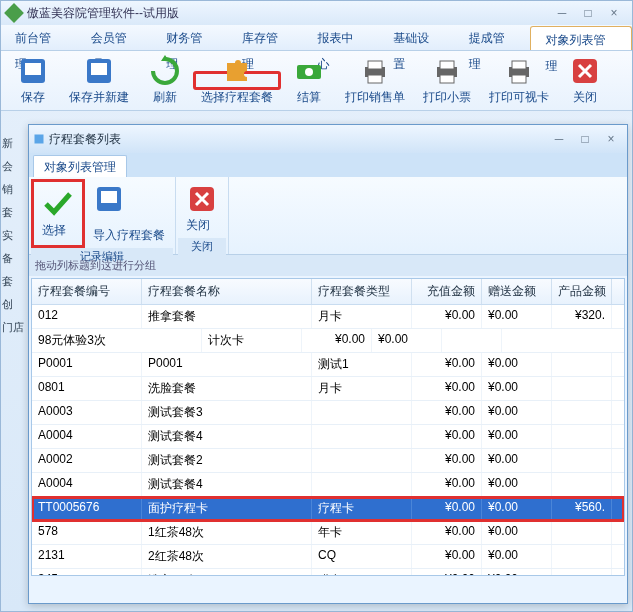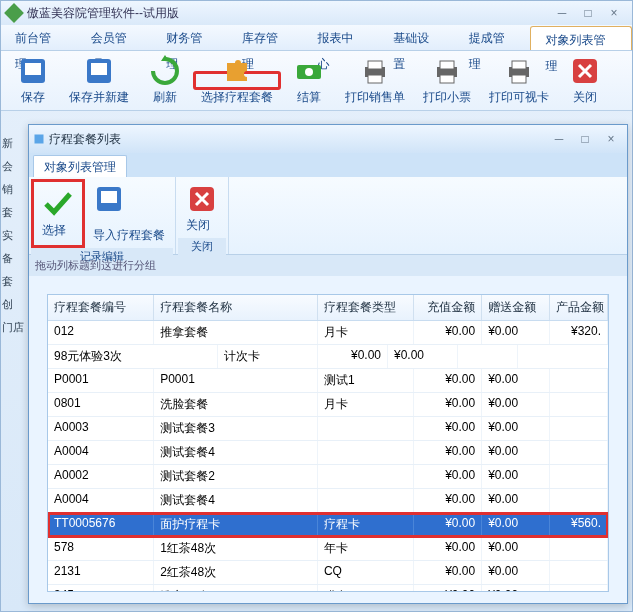--- a/index.html
+++ b/index.html
@@ -23,21 +23,21 @@
 .sub-title .t{flex:1;color:#234}
 .sub-tabs{height:24px;display:flex;background:#cde3f8;padding:2px 4px 0}
 .sub-tab{padding:0 10px;line-height:22px;background:#fff;border:1px solid #a8c8e8;border-bottom:none;color:#1a4a8a;border-radius:2px 2px 0 0}
 .ribbon{height:78px;background:linear-gradient(#f6fbff,#e6f2fe);display:flex;border-bottom:1px solid #b8d0e8}
 .rib-group{display:flex;flex-direction:column;border-right:1px solid #c8dcf0;padding:2px}
 .rib-btns{display:flex;flex:1}
 .rib-btn{display:flex;flex-direction:column;align-items:flex-start;justify-content:center;padding:4px 8px;cursor:pointer}
 .rib-btn.hl{border:3px solid #e03030}
 .rib-lbl{text-align:center;color:#1a4a8a;background:#d8e8f8;padding:1px 0;font-size:11px}
 .group-hdr{background:#d8e8f8;color:#557;padding:3px 6px;font-size:11px}
-.grid{background:#fff;border:1px solid #a8c8e8;margin:18px}
+.grid{background:#fff;border:1px solid #a8c8e8;margin:2px}
 .grid-head{display:flex;background:linear-gradient(#f8fbff,#e8f2fd);border-bottom:1px solid #c8dcf0}
 .gh{padding:4px 6px;border-right:1px solid #d0e0f0;color:#234;overflow:hidden;white-space:nowrap}
 .grid-body{overflow:auto;height:270px}
 .gr{display:flex;border-bottom:1px solid #e8f0f8;cursor:pointer}
 .gr.sel{background:#2f6fcf;color:#fff}
 .gr.hl-row{outline:3px solid #e03030;outline-offset:-2px}
 .gc{padding:3px 6px;border-right:1px solid #eef4fa;overflow:hidden;white-space:nowrap}
 .gr.sel .gc{border-right-color:#4a85d8}
 .c0{width:110px}.c1{width:170px}.c2{width:100px}.c3{width:70px;text-align:right}.c4{width:70px;text-align:left}.c5{width:60px;text-align:right}
 .side-strip{position:absolute;left:0;top:124px;width:28px;height:480px;padding:4px 2px;color:#345}

